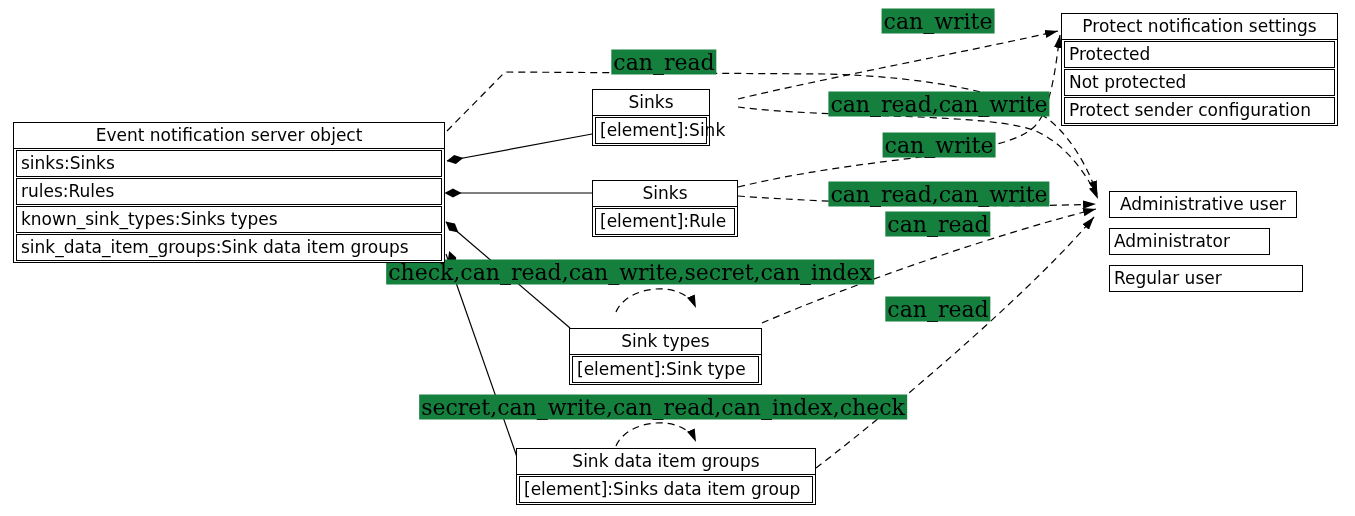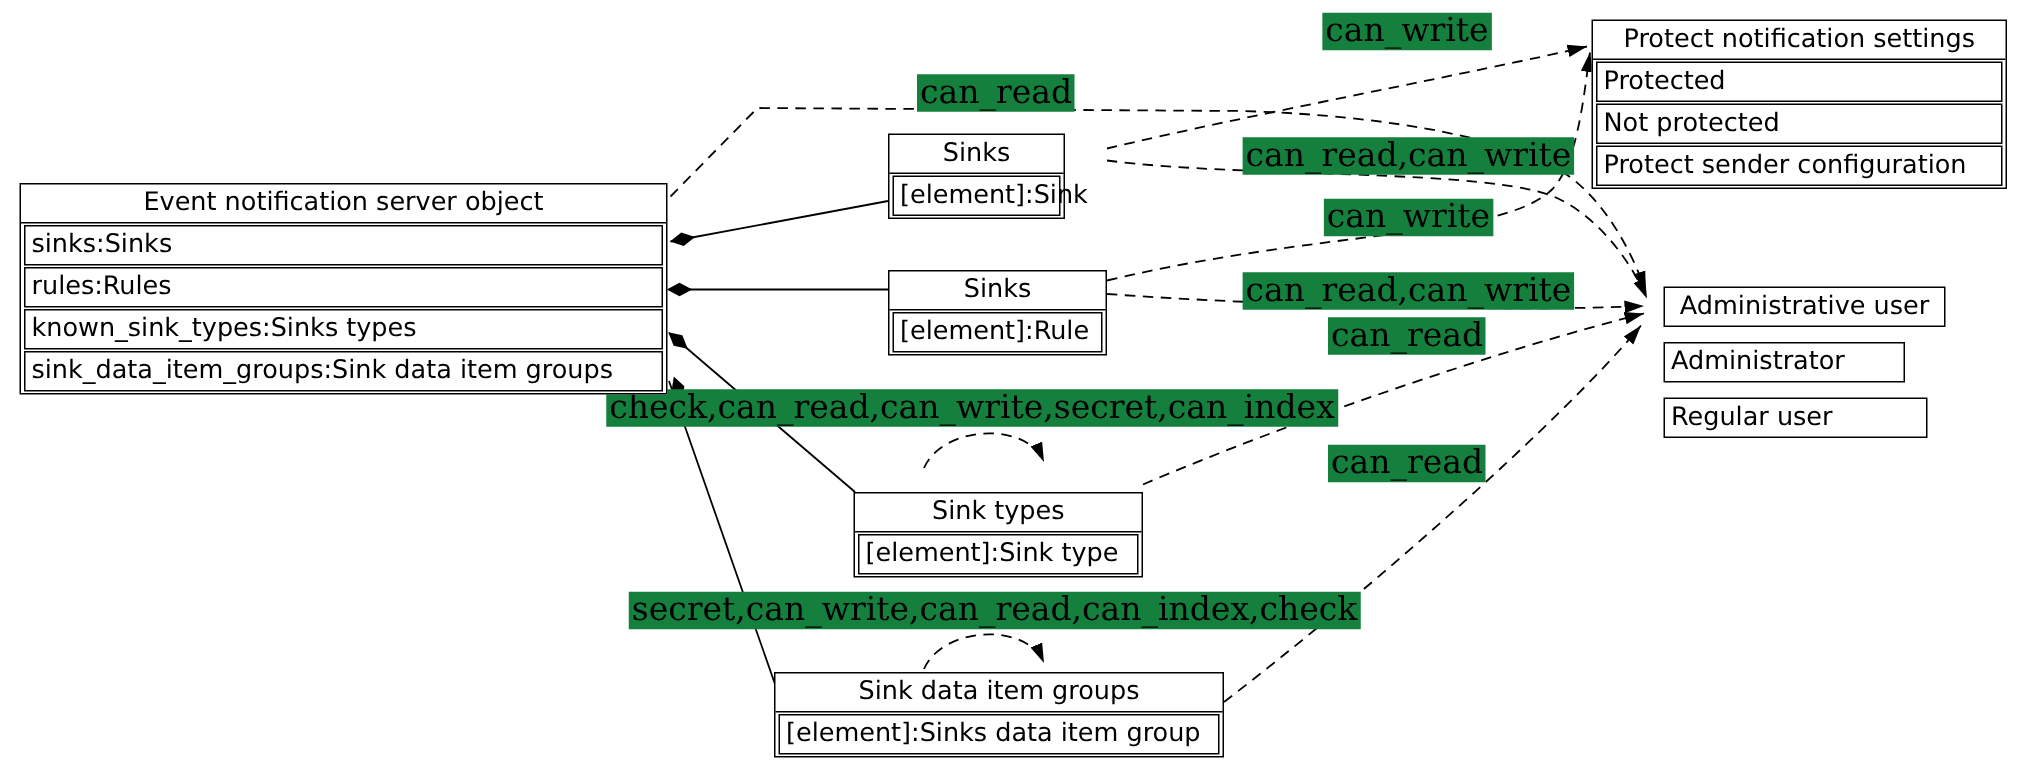--- a/index.html
+++ b/index.html
@@ -71,21 +71,21 @@
     </g>
   </svg>
 
   <div class="elabel" style="left:664px;top:62px">can_read</div>
   <div class="elabel" style="left:938px;top:21px">can_write</div>
   <div class="elabel" style="left:939px;top:104px">can_read,can_write</div>
   <div class="elabel" style="left:939px;top:145px">can_write</div>
   <div class="elabel" style="left:939px;top:194px">can_read,can_write</div>
   <div class="elabel" style="left:938px;top:224px">can_read</div>
   <div class="elabel" style="left:938px;top:309px">can_read</div>
-  <div class="elabel" style="left:648px;top:272px">check,can_read,can_write,secret,can_index</div>
+  <div class="elabel" style="left:630px;top:272px">check,can_read,can_write,secret,can_index</div>
   <div class="elabel" style="left:663px;top:407px">secret,can_write,can_read,can_index,check</div>
 
   <div class="node" style="left:13px;top:122px;width:432px">
     <div class="title">Event notification server object</div>
     <div class="row">sinks:Sinks</div>
     <div class="row">rules:Rules</div>
     <div class="row">known_sink_types:Sinks types</div>
     <div class="row">sink_data_item_groups:Sink data item groups</div>
   </div>
 
@@ -112,16 +112,16 @@
   <div class="node" style="left:1061px;top:13px;width:277px">
     <div class="title">Protect notification settings</div>
     <div class="row">Protected</div>
     <div class="row">Not protected</div>
     <div class="row">Protect sender configuration</div>
   </div>
 
   <div class="node plain" style="left:1109px;top:191px">
     <div class="title" style="width:188px">Administrative user</div>
     <div class="row" style="width:161px">Administrator</div>
-    <div class="row" style="width:176px">Regular user</div>
+    <div class="row" style="width:194px">Regular user</div>
   </div>
 
 </div>
 
 </body></html>

